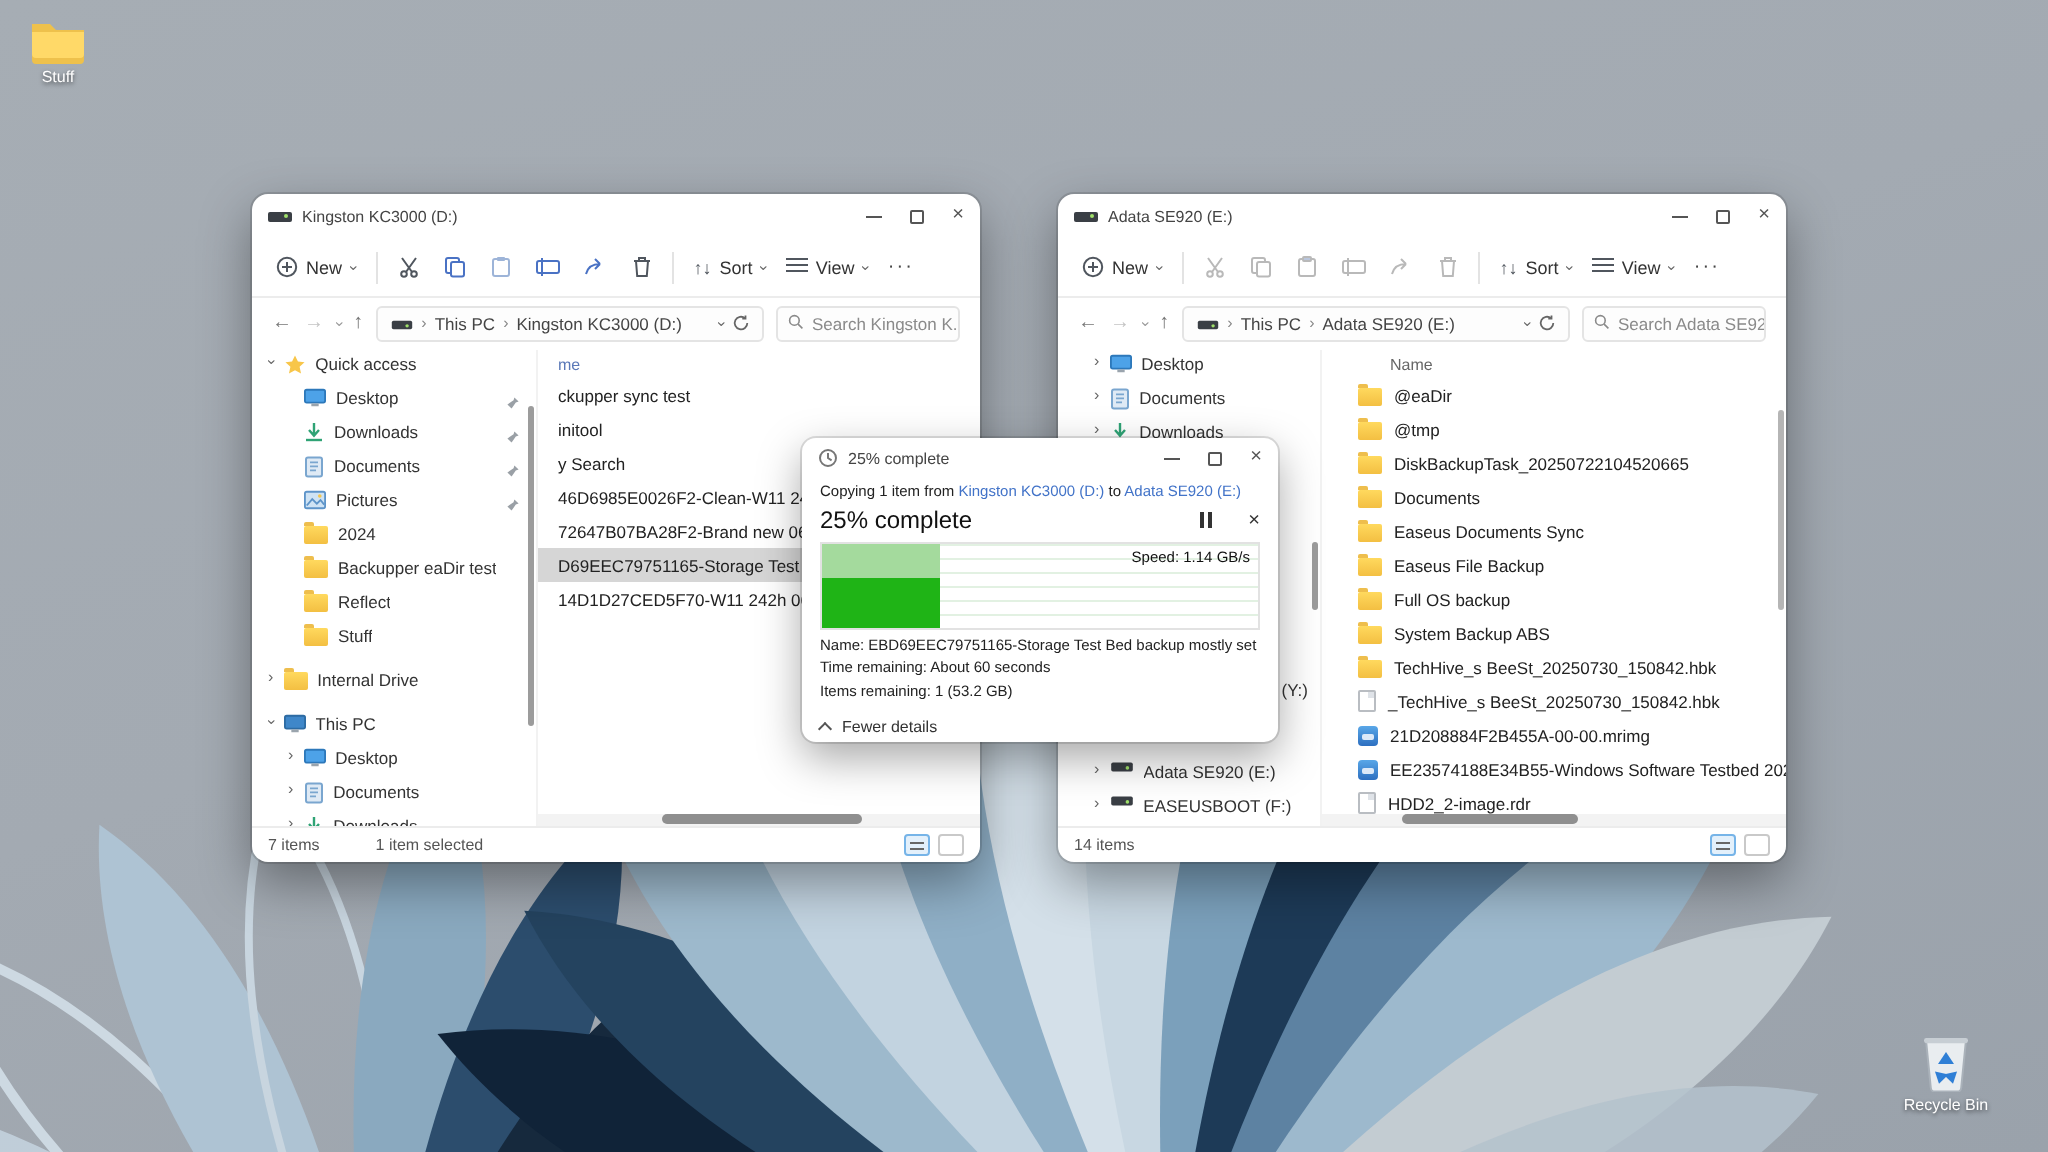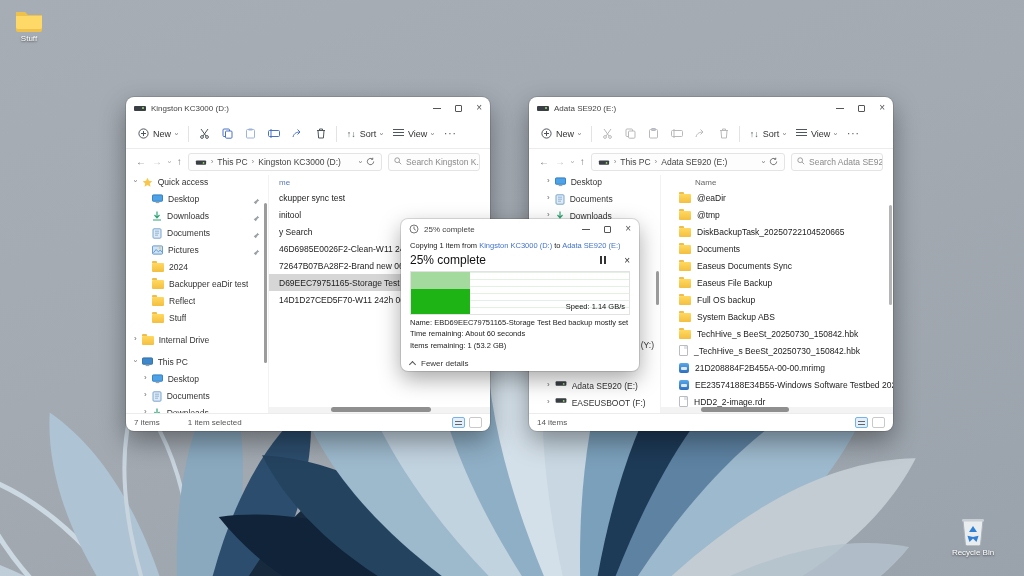--- a/index.html
+++ b/index.html
@@ -83,21 +83,21 @@
   .dheading { font-size:12px; color:#111; flex:1; }
   .pausebtn { display:flex; gap:2px; margin-right:18px; }
   .pausebtn i { width:2px; height:8px; background:#333; display:block; }
   .cancel-x { font-size:10px; color:#333; }
   .graph { margin-top:4px; position:relative; height:44px; border:1px solid #e2e2e2; background:
       repeating-linear-gradient(0deg,#fff 0 6px,#e2f1e2 6px 7px),
       repeating-linear-gradient(90deg,rgba(255,255,255,0) 0 21px,#eef6ee 21px 22px); }
   .gfill { position:absolute; left:0; top:0; bottom:0; }
   .gfill .top { height:40%; background:#a4da9d; }
   .gfill .bot { height:60%; background:#1fb416; }
-  .speedlbl { position:absolute; right:4px; top:30px; font-size:7.5px; color:#111; }
+  .speedlbl { position:absolute; right:4px; top:2px; font-size:7.5px; color:#111; }
   .dline { margin-top:2.5px; white-space:nowrap; overflow:hidden; }
   .fewer { display:flex; align-items:center; gap:6px; margin-top:9px; font-size:8px; color:#333; }
   .chevup { width:5px; height:5px; border-left:1px solid #555; border-top:1px solid #555; transform:rotate(45deg); margin-top:2px; }
 </style>
 </head>
 <body>
 
 <svg class="bloom" width="1024" height="576" viewBox="0 0 1024 576">
 
   <g transform="translate(190,700)">

